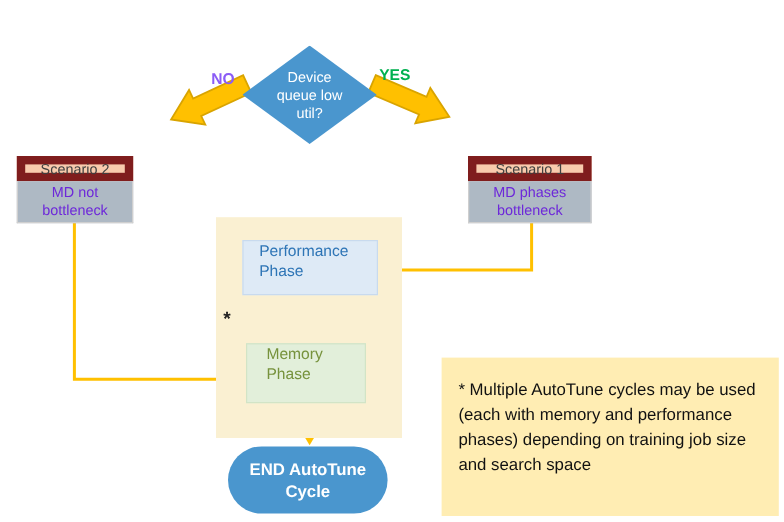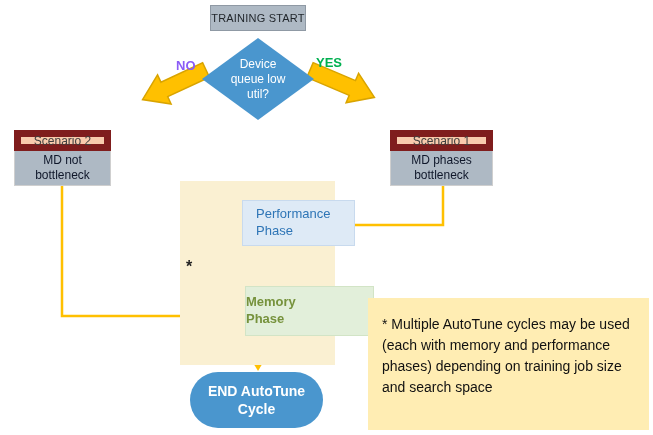--- a/index.html
+++ b/index.html
@@ -74,54 +74,53 @@
   .scenario .sc-body {
     box-sizing: border-box;
     height: 35px;
     background: #aeb9c4;
     border: 1px solid #cfcfcf;
     border-top: none;
     display: flex; align-items: center; justify-content: center;
     text-align: center;
     font-size: 12px;
     line-height: 1.25;
-    color: #0f172a;
+    color: #6d28d9;
     padding: 0 19px;
   }
   .scenario2 { left: 14px; top: 97px; width: 97px; }
   .scenario1 { left: 390px; top: 97px; width: 103px; }
   .phase-container {
     left: 180px; top: 181px;
     width: 155px; height: 184px;
     background: #faf0d2;
   }
   .phase {
     position: absolute;
     box-sizing: border-box;
-    display: flex; align-items: center;
+    display: flex; 
     font-size: 13px;
     line-height: 1.3;
-    margin-left: 40px;
   }
   .performance {
     left: 202px; top: 200px;
     width: 113px; height: 46px;
     background: #deeaf6;
     border: 1px solid #c8daee;
     color: #2e75b6;
     padding-left: 13px;
   }
   .performance span, .memory span { display: block; width: 80px; }
   .memory {
     left: 205px; top: 286px;
-    width: 129px; height: 50px;
+    width: 100px; height: 50px;
     background: #e2efda;
     border: 1px solid #d2e4c6;
     color: #76923c;
-    font-weight: bold;
+    padding-left: 16px;
   }
   .cycle-asterisk {
     position: absolute;
     left: 186px; top: 258px;
     font-size: 16px;
     font-weight: bold;
     color: #222222;
   }
   .end-capsule {
     left: 190px; top: 372px;
@@ -173,21 +172,20 @@
       <polyline points="62,153 62,316 194,316" fill="none" stroke="#ffc000" stroke-width="2.5"></polyline>
       <polygon points="204,316 193,310 193,322" fill="#ffc000"></polygon>
     </g>
 
     <g>
       <polyline points="258,337 258,362" fill="none" stroke="#ffc000" stroke-width="2.5"></polyline>
       <polygon points="258,371 252,361 264,361" fill="#ffc000"></polygon>
     </g>
   </svg>
 
-  <div class="node start-box">TRAINING START</div>
 
   <div class="node diamond">
     <span>Device queue low util?</span>
   </div>
 
   <div class="branch-label branch-no">NO</div>
   <div class="branch-label branch-yes">YES</div>
 
   <div class="scenario scenario2">
     <div class="sc-header">Scenario 2</div>

